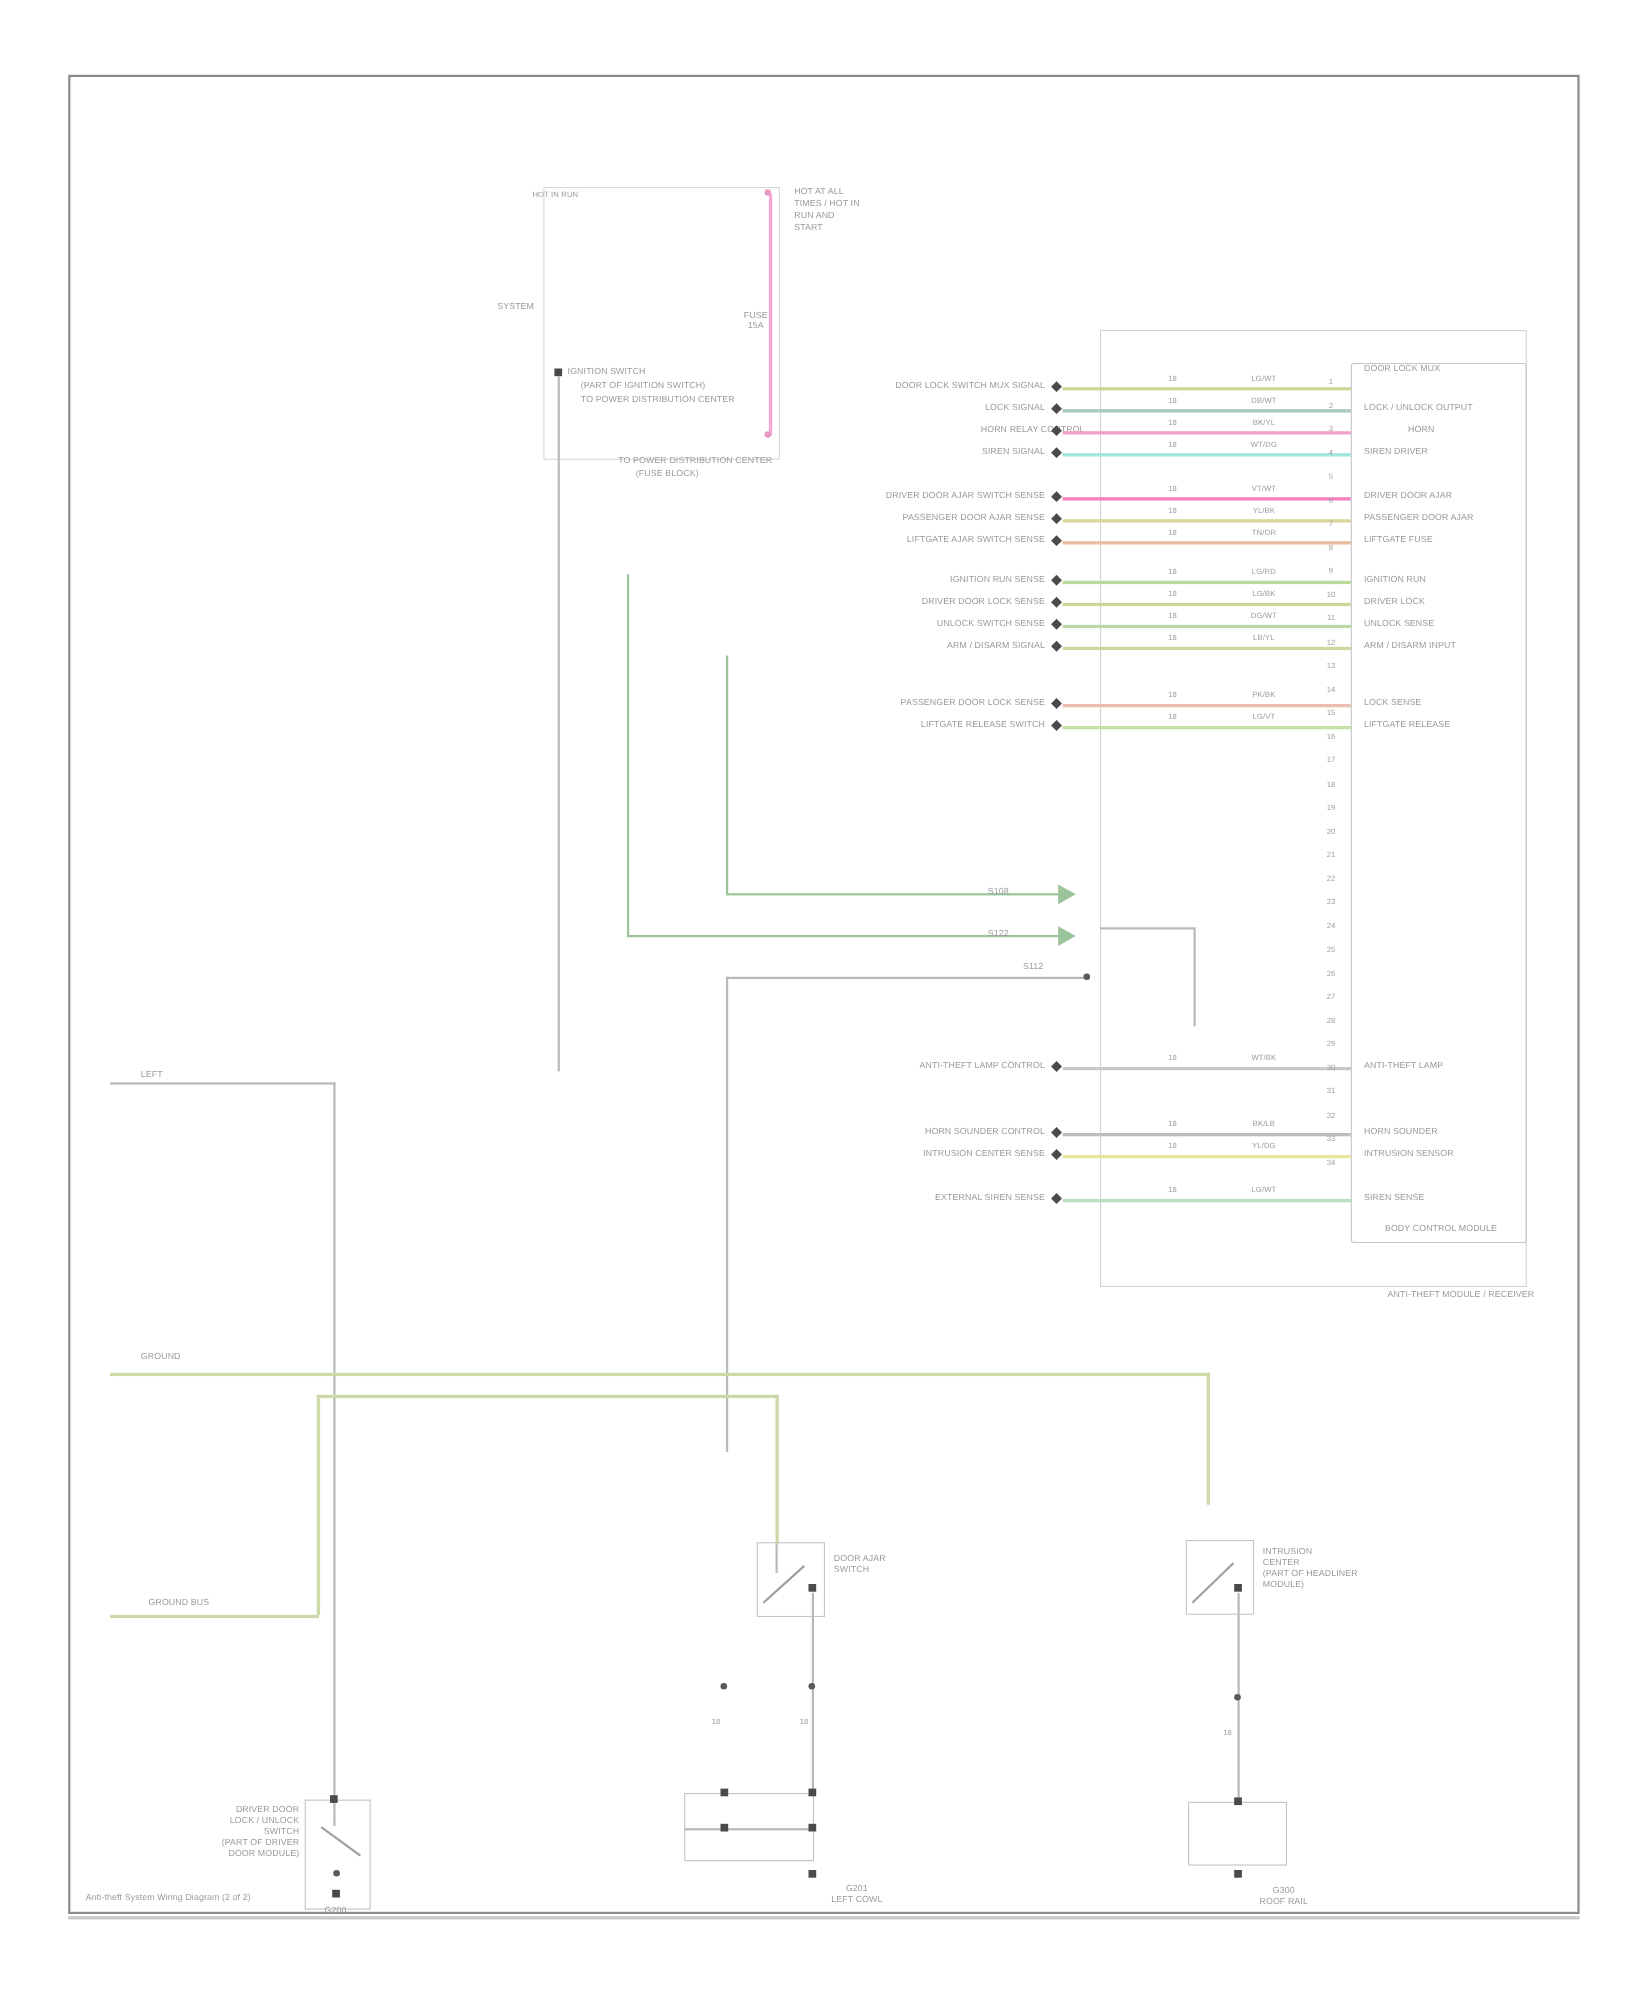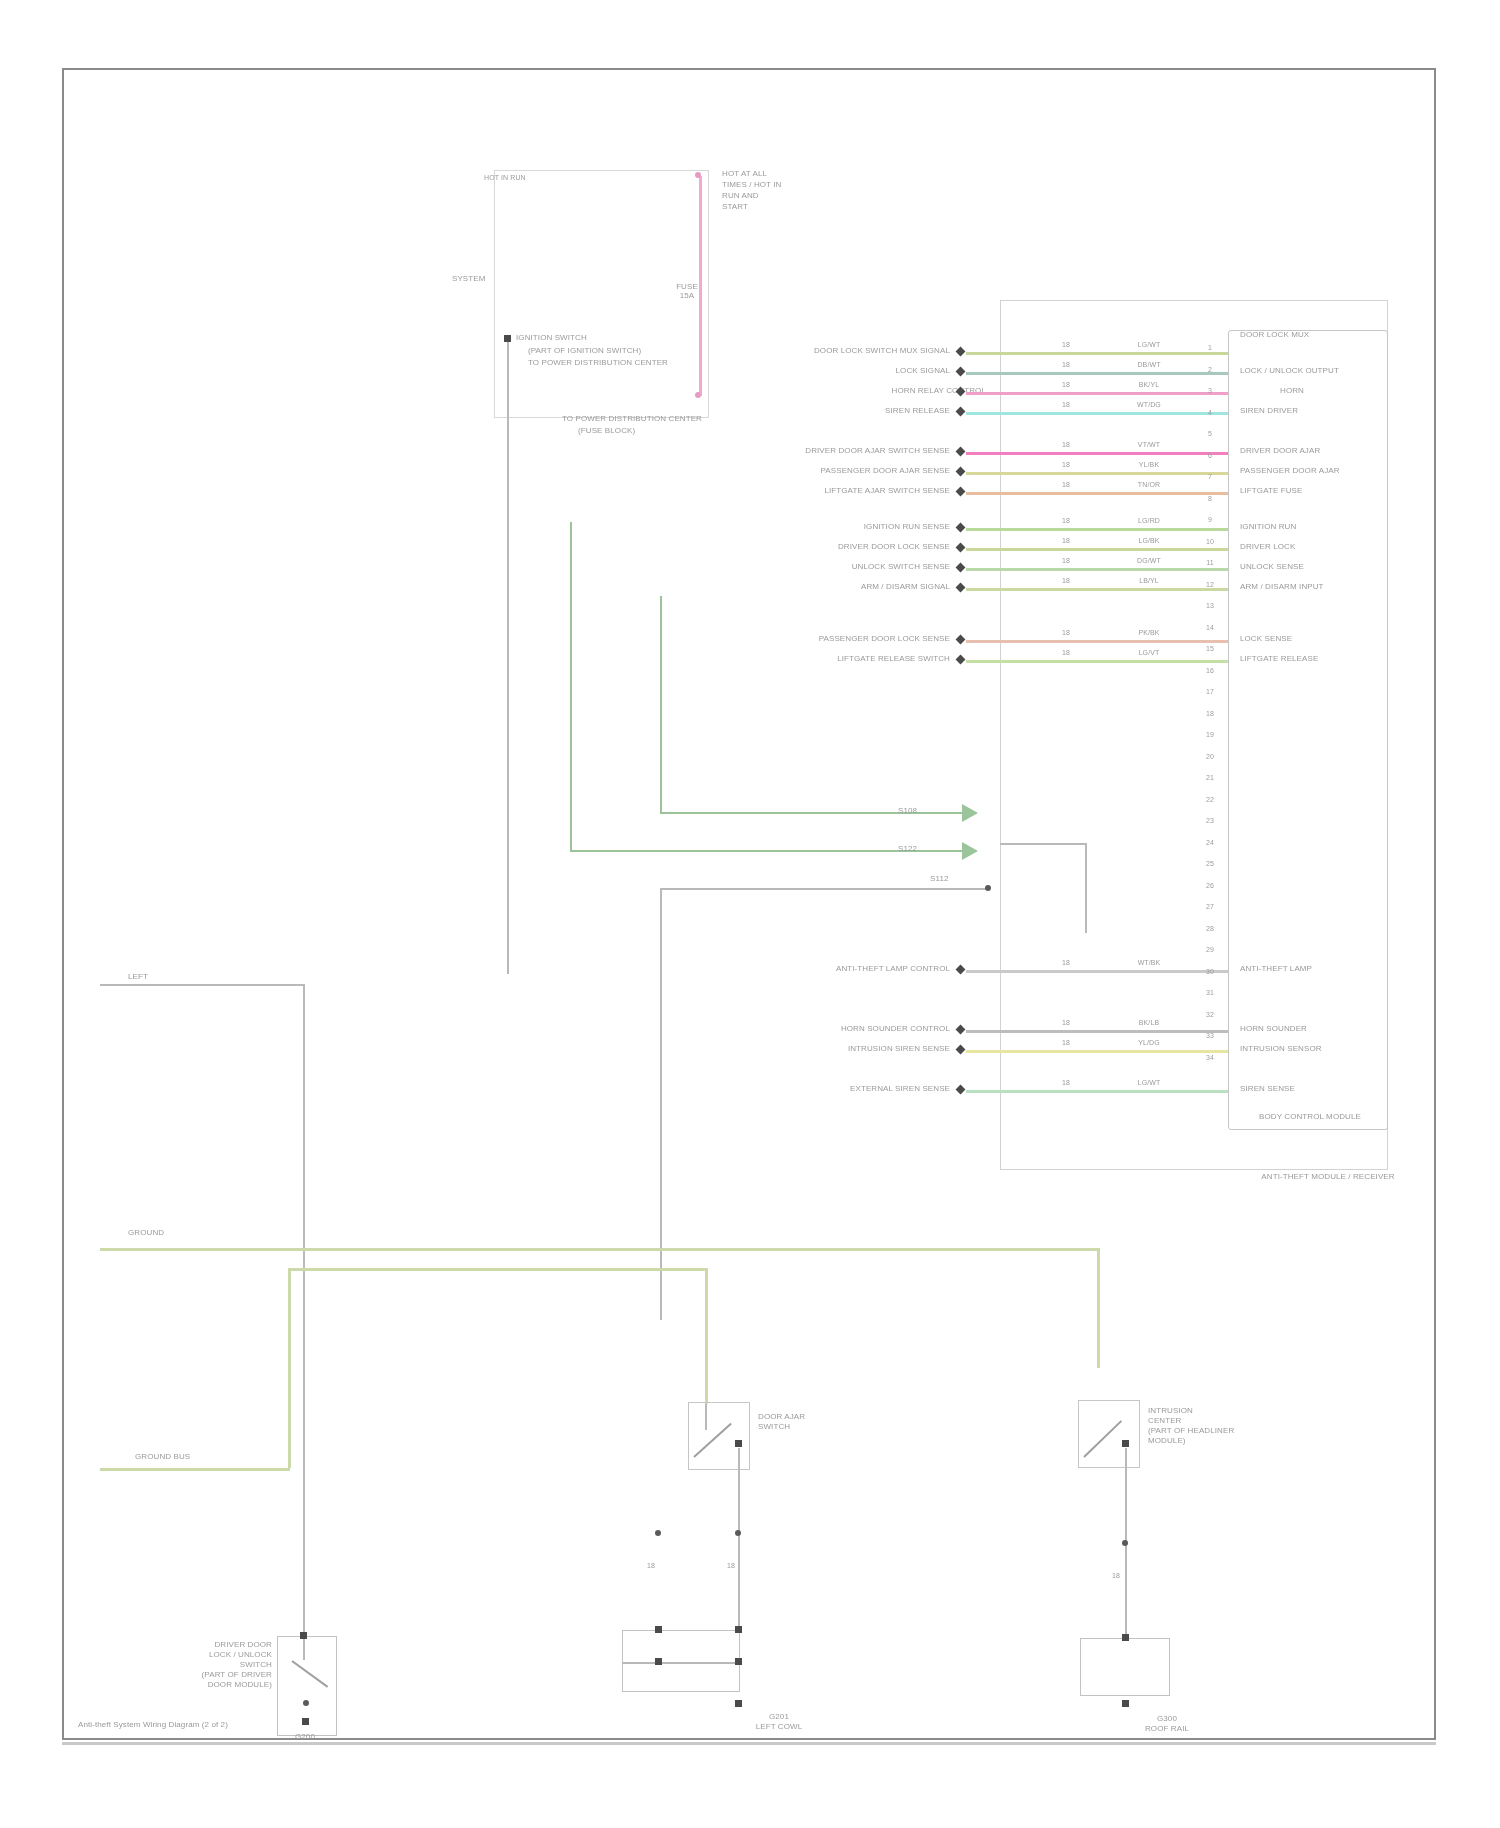--- a/index.html
+++ b/index.html
@@ -90,21 +90,21 @@
       <div class="lbl r" style="left: 660px; top: 366px; width: 290px;">LOCK SIGNAL</div>
       <div class="pin" style="left: 957px; top: 368px;"></div>
       <div class="wire h" style="left: 966px; top: 372px; width: 262px; height: 3px; background: rgb(166, 201, 187);"></div>
       <div class="lbl tiny c" style="left: 1056px; top: 361px; width: 20px;">18</div>
       <div class="lbl tiny c" style="left: 1126px; top: 361px; width: 46px;">DB/WT</div>
       <div class="lbl r" style="left: 696px; top: 386px; width: 290px;">HORN RELAY CONTROL</div>
       <div class="pin" style="left: 957px; top: 388px;"></div>
       <div class="wire h" style="left: 966px; top: 392px; width: 262px; height: 3px; background: rgb(240, 160, 200);"></div>
       <div class="lbl tiny c" style="left: 1056px; top: 381px; width: 20px;">18</div>
       <div class="lbl tiny c" style="left: 1126px; top: 381px; width: 46px;">BK/YL</div>
-      <div class="lbl r" style="left: 660px; top: 406px; width: 290px;">SIREN RELEASE</div>
+      <div class="lbl r" style="left: 660px; top: 406px; width: 290px;">SIREN SIGNAL</div>
       <div class="pin" style="left: 957px; top: 408px;"></div>
       <div class="wire h" style="left: 966px; top: 412px; width: 262px; height: 3px; background: rgb(159, 230, 224);"></div>
       <div class="lbl tiny c" style="left: 1056px; top: 401px; width: 20px;">18</div>
       <div class="lbl tiny c" style="left: 1126px; top: 401px; width: 46px;">WT/DG</div>
       <div class="lbl r" style="left: 660px; top: 446px; width: 290px;">DRIVER DOOR AJAR SWITCH SENSE</div>
       <div class="pin" style="left: 957px; top: 448px;"></div>
       <div class="wire h" style="left: 966px; top: 452px; width: 262px; height: 3px; background: rgb(244, 127, 192);"></div>
       <div class="lbl tiny c" style="left: 1056px; top: 441px; width: 20px;">18</div>
       <div class="lbl tiny c" style="left: 1126px; top: 441px; width: 46px;">VT/WT</div>
       <div class="lbl r" style="left: 660px; top: 466px; width: 290px;">PASSENGER DOOR AJAR SENSE</div>
@@ -150,21 +150,21 @@
       <div class="lbl r" style="left: 660px; top: 964px; width: 290px;">ANTI-THEFT LAMP CONTROL</div>
       <div class="pin" style="left: 957px; top: 966px;"></div>
       <div class="wire h" style="left: 966px; top: 970px; width: 262px; height: 3px; background: rgb(201, 201, 201);"></div>
       <div class="lbl tiny c" style="left: 1056px; top: 959px; width: 20px;">18</div>
       <div class="lbl tiny c" style="left: 1126px; top: 959px; width: 46px;">WT/BK</div>
       <div class="lbl r" style="left: 660px; top: 1024px; width: 290px;">HORN SOUNDER CONTROL</div>
       <div class="pin" style="left: 957px; top: 1026px;"></div>
       <div class="wire h" style="left: 966px; top: 1030px; width: 262px; height: 3px; background: rgb(189, 189, 189);"></div>
       <div class="lbl tiny c" style="left: 1056px; top: 1019px; width: 20px;">18</div>
       <div class="lbl tiny c" style="left: 1126px; top: 1019px; width: 46px;">BK/LB</div>
-      <div class="lbl r" style="left: 660px; top: 1044px; width: 290px;">INTRUSION SIREN SENSE</div>
+      <div class="lbl r" style="left: 660px; top: 1044px; width: 290px;">INTRUSION CENTER SENSE</div>
       <div class="pin" style="left: 957px; top: 1046px;"></div>
       <div class="wire h" style="left: 966px; top: 1050px; width: 262px; height: 3px; background: rgb(230, 230, 160);"></div>
       <div class="lbl tiny c" style="left: 1056px; top: 1039px; width: 20px;">18</div>
       <div class="lbl tiny c" style="left: 1126px; top: 1039px; width: 46px;">YL/DG</div>
       <div class="lbl r" style="left: 660px; top: 1084px; width: 290px;">EXTERNAL SIREN SENSE</div>
       <div class="pin" style="left: 957px; top: 1086px;"></div>
       <div class="wire h" style="left: 966px; top: 1090px; width: 262px; height: 3px; background: rgb(185, 224, 192);"></div>
       <div class="lbl tiny c" style="left: 1056px; top: 1079px; width: 20px;">18</div>
       <div class="lbl tiny c" style="left: 1126px; top: 1079px; width: 46px;">LG/WT</div>
     </div>

